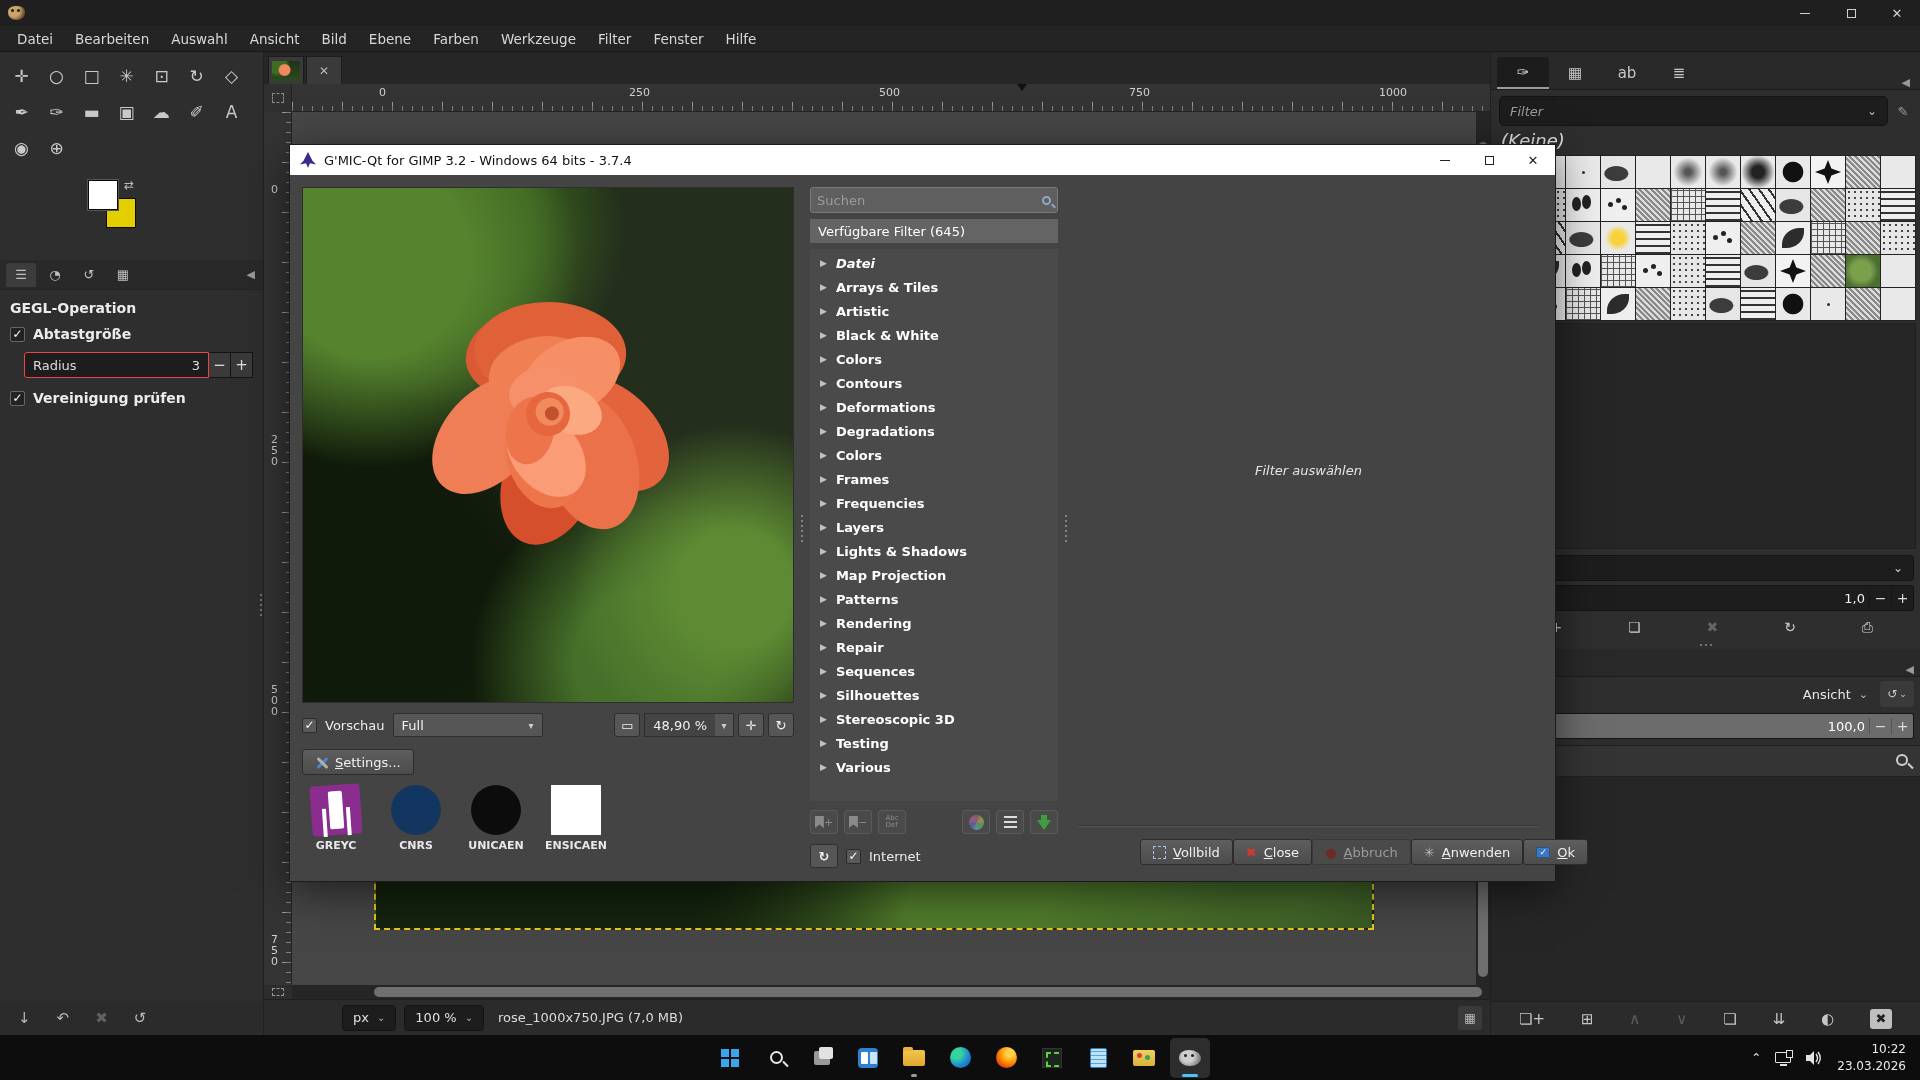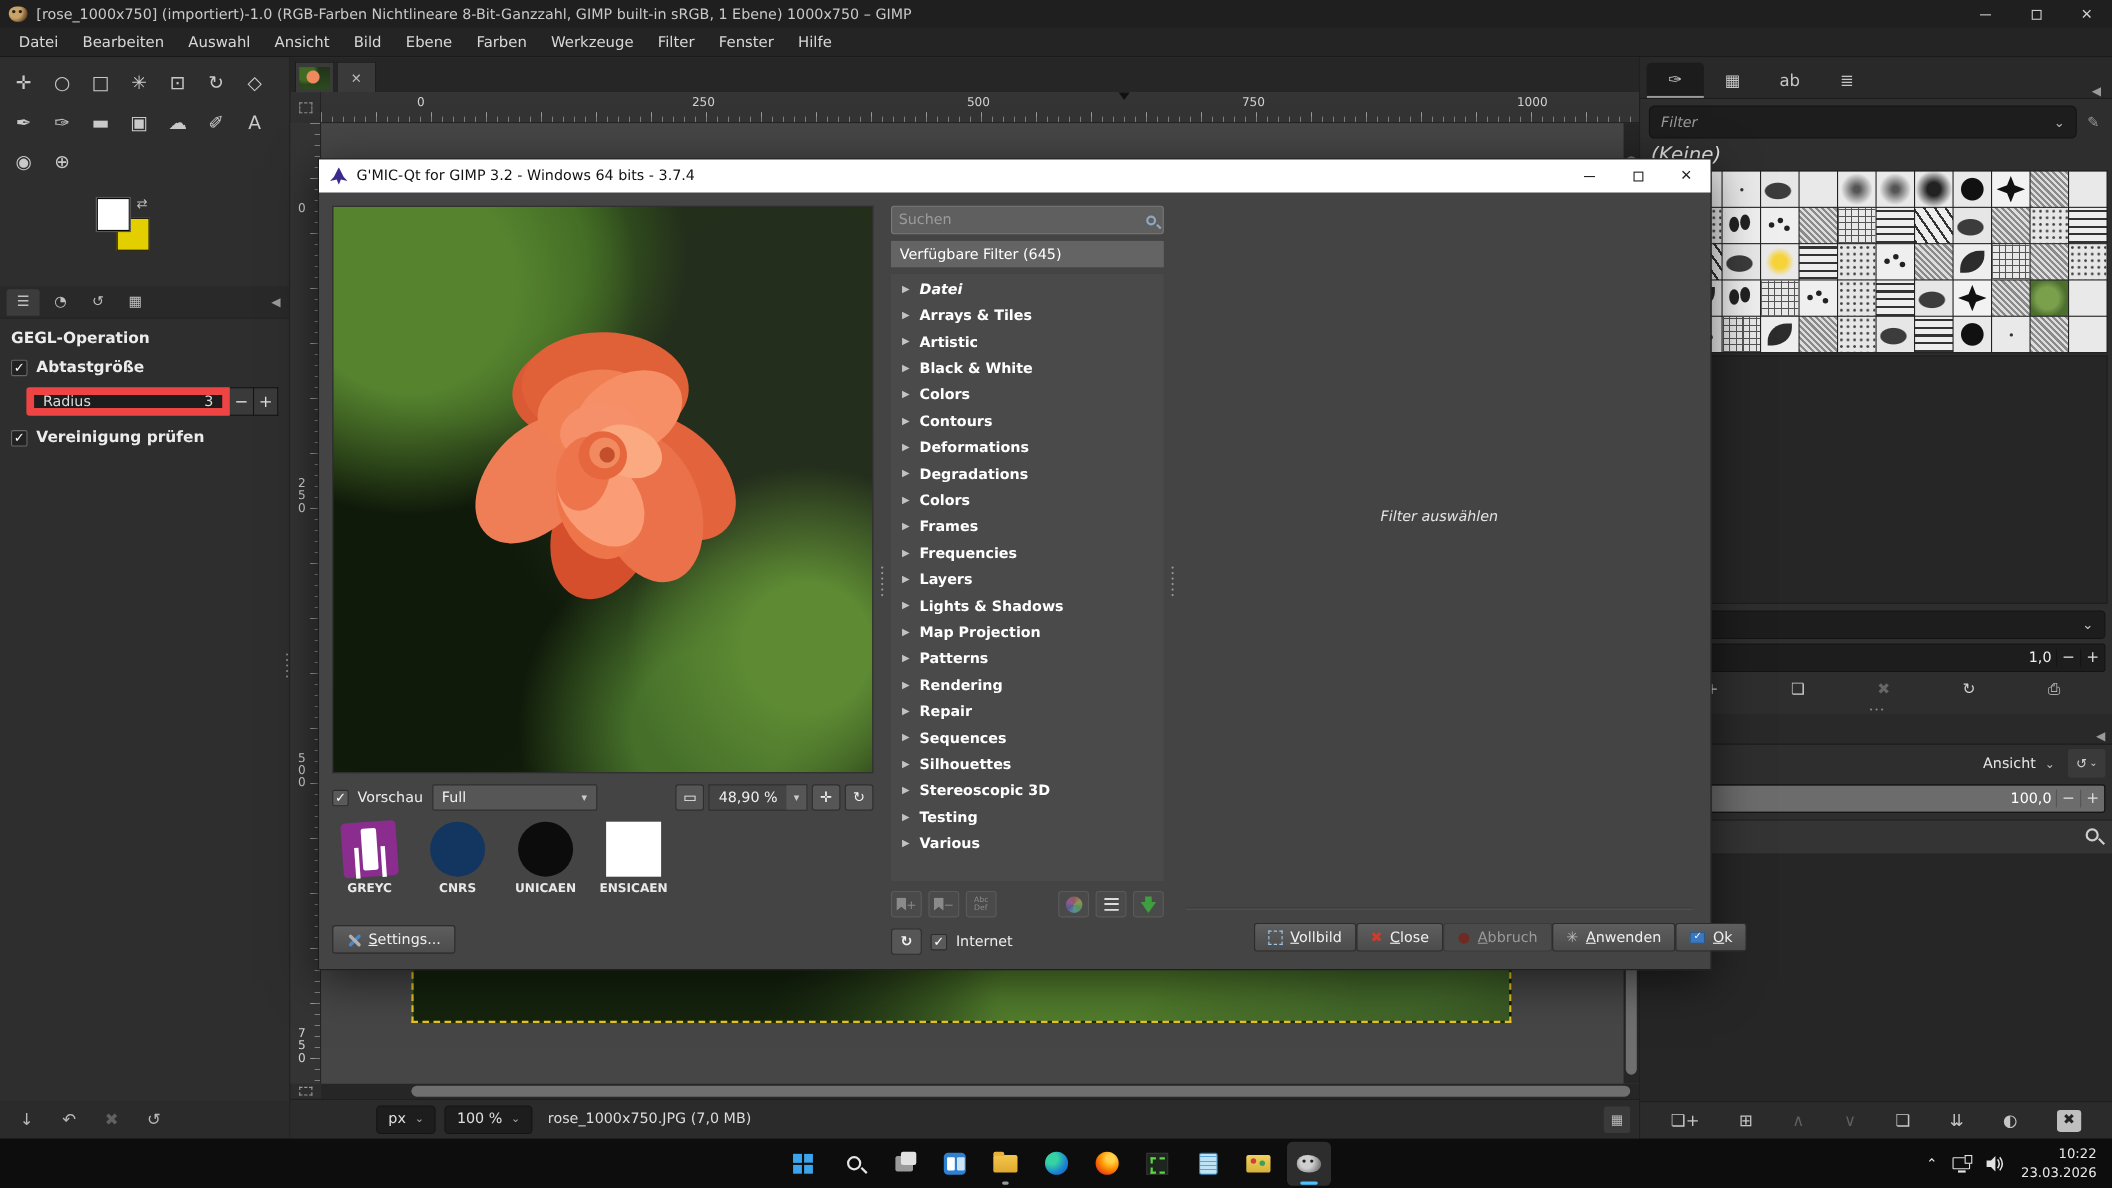--- a/index.html
+++ b/index.html
@@ -34,21 +34,21 @@
   #swapcolors { position:absolute; left:124px; top:2px; color:#bbb; font-size:12px; }
   #docktabs { height:30px; display:flex; align-items:center; gap:4px; padding-left:6px; border-bottom:1px solid #242424; background:#292929;}
   .docktab { width:30px; height:24px; display:flex; align-items:center; justify-content:center; color:#bfbfbf; font-size:13px; border-radius:3px 3px 0 0;}
   .docktab.active { background:#3c3c3c; }
   #docktabs .collapse { margin-left:auto; margin-right:8px; color:#9a9a9a; font-size:11px; }
   #geglpanel { padding:10px 10px 0 10px; }
   #geglpanel .ptitle { font-weight:bold; color:#ececec; font-size:14px; margin-bottom:10px; }
   .checkrow { display:flex; align-items:center; gap:8px; margin-bottom:10px; color:#ececec; font-weight:bold; font-size:14px;}
   .cbx { width:15px; height:15px; background:#222; border:1px solid #666; border-radius:2px; color:#fff; font-size:12px; line-height:13px; text-align:center; }
   #radiusrow { display:flex; align-items:center; margin:0 0 12px 14px; }
-  #radiusfield { flex:1; height:26px; background:#1d1d1d; border:7px solid #ef4444; border-radius:3px 0 0 3px; display:flex; align-items:center; padding:0 8px; color:#dcdcdc; }
+  #radiusfield { flex:1; height:26px; background:#1d1d1d; border:1px solid #ef4444; border-radius:3px 0 0 3px; display:flex; align-items:center; padding:0 8px; color:#dcdcdc; }
   #radiusfield .val { margin-left:auto; }
   .spinbtn { width:22px; height:26px; background:#3a3a3a; border:1px solid #141414; border-left:none; color:#ddd; display:flex; align-items:center; justify-content:center; font-size:15px; }
   #toolbox .flexspace { flex:1; }
   #tbbottom { height:34px; display:flex; align-items:center; gap:26px; padding-left:18px; color:#b8b8b8; font-size:15px; background:#2b2b2b;}
   #tbbottom .dis { color:#616161; }
   .vdots { position:absolute; right:-1px; top:530px; width:7px; height:46px; display:flex; flex-direction:column; align-items:center; justify-content:center; gap:3px; }
   .vdots i { width:2px; height:2px; background:#8a8a8a; border-radius:50%; }
 
   
   #canvascol { flex:1; display:flex; flex-direction:column; min-width:0; background:#464646; }
@@ -278,21 +278,20 @@
 
   u { text-decoration:underline; }
 </style>
 </head>
 <body>
 
 <div id="screen">
 
   <div id="titlebar">
     <span class="appicon"></span>
-    <span class="title">[rose_1000x750] (importiert)-1.0 (RGB-Farben Nichtlineare 8-Bit-Ganzzahl, GIMP built-in sRGB, 1 Ebene) 1000x750 – GIMP</span>
     <span class="winbtns">
       <span class="winbtn">
           <span class="bar"></span>
         </span>
       <span class="winbtn">
           <span class="box"></span>
         </span>
       <span class="winbtn">✕</span>
     </span>
   </div>
@@ -630,20 +629,26 @@
           <span class="zoomset">
             <span class="zbtn">▭</span>
             <span id="zoomval">
               <span>48,90 %</span>
                 <span class="chev">▾</span>
             </span>
             <span class="zbtn">✛</span>
             <span class="zbtn">↻</span>
           </span>
         </div>
+        <div id="gsettingsrow">
+          <span class="gmicbtn">
+            <span class="icon-tools"></span>
+            <span><u>S</u>ettings...</span>
+          </span>
+        </div>
         <div id="glogos">
 
             <span class="logo">
               <span class=" logo-greyc"></span>
               <span class="lbl">GREYC</span>
             </span>
 
             <span class="logo">
               <span class=" logo-cnrs"></span>
               <span class="lbl">CNRS</span>
@@ -652,26 +657,20 @@
             <span class="logo">
               <span class=" logo-unicaen"></span>
               <span class="lbl">UNICAEN</span>
             </span>
 
             <span class="logo">
               <span class=" logo-ensicaen"></span>
               <span class="lbl">ENSICAEN</span>
             </span>
           </div>
-        <div id="gsettingsrow">
-          <span class="gmicbtn">
-            <span class="icon-tools"></span>
-            <span><u>S</u>ettings...</span>
-          </span>
-        </div>
       </div>
 
       <div class="splitv">
           <i></i>
           <i></i>
           <i></i>
           <i></i>
           <i></i>
           <i></i>
         </div>

